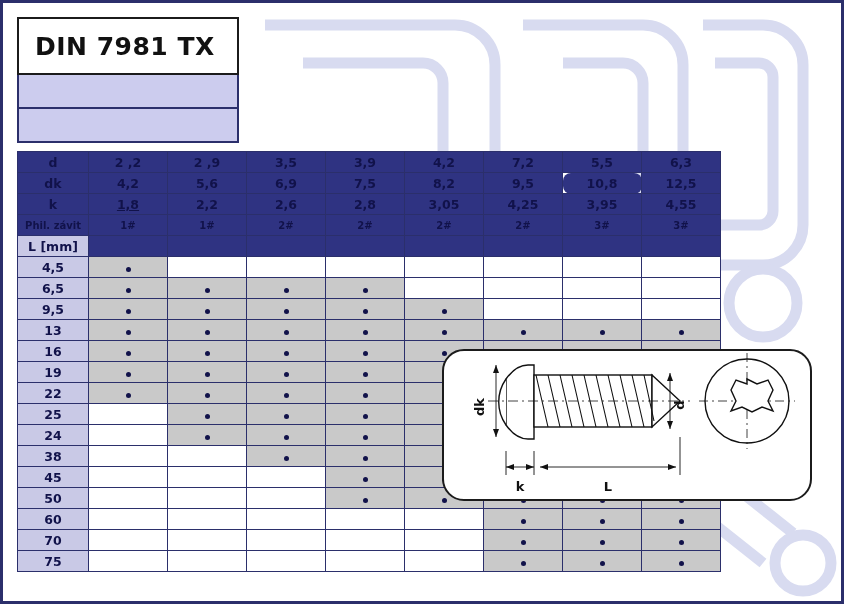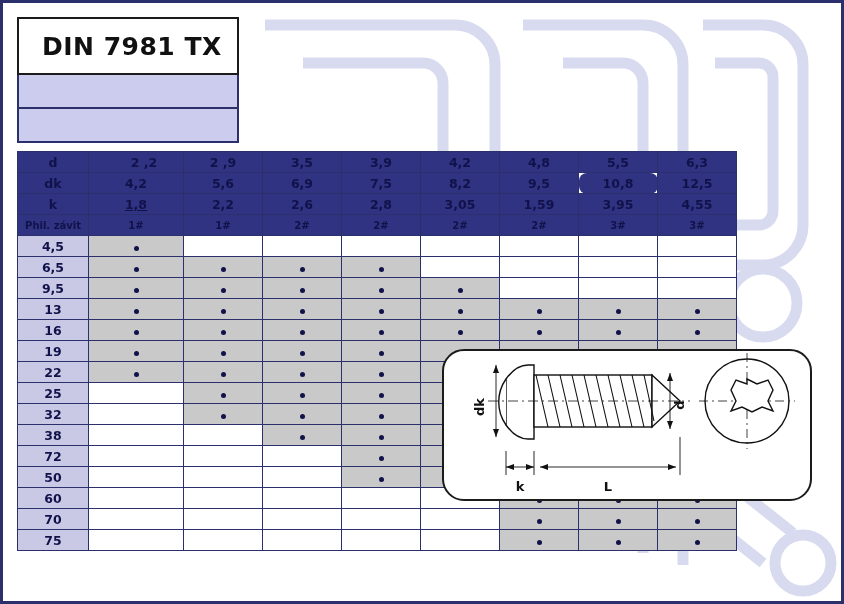--- a/index.html
+++ b/index.html
@@ -26,21 +26,21 @@
   
   .title-box{
     position:absolute;left:14px;top:14px;width:222px;height:58px;
     background:#ffffff;border:2px solid #1b1b1b;
     box-sizing:border-box;
     display:flex;align-items:center;
     z-index:2;
   }
   .title-box span{
     font-size:25px;font-weight:bold;color:#111;letter-spacing:.5px;
-    padding-left:23px;
+    padding-left:16px;
     font-family:"DejaVu Sans", sans-serif;
   }
   .sub-box{
     position:absolute;left:14px;top:72px;width:222px;height:34px;
     background:#ccccee;border:2px solid #2b2f6b;border-top:none;
     box-sizing:border-box;z-index:2;
   }
   .sub-box2{
     position:absolute;left:14px;top:106px;width:222px;height:34px;
     background:#ccccee;border:2px solid #2b2f6b;border-top:none;
@@ -128,26 +128,26 @@
   <div class="title-box">
     <span>DIN 7981 TX</span>
   </div>
   <div class="sub-box"></div>
   <div class="sub-box2"></div>
 
   <table class="main">
     <tbody id="tbody">
         <tr class="hdr">
           <td style="width: 70px;">d</td>
-          <td style="width: 78px; padding-left: 16px;">2 ,2</td>
+          <td style="width: 78px;">2 ,2</td>
           <td style="width: 78px;">2 ,9</td>
           <td style="width: 78px;">3,5</td>
           <td style="width: 78px;">3,9</td>
           <td style="width: 78px;">4,2</td>
-          <td style="width: 78px;">4,8</td>
+          <td style="width: 78px;">7,2</td>
           <td style="width: 78px;">5,5</td>
           <td style="width: 78px;">6,3</td>
         </tr>
         <tr class="hdr">
           <td style="width: 70px;">dk</td>
           <td style="width: 78px;">4,2</td>
           <td style="width: 78px;">5,6</td>
           <td style="width: 78px;">6,9</td>
           <td style="width: 78px;">7,5</td>
           <td style="width: 78px;">8,2</td>
@@ -155,35 +155,46 @@
           <td style="width: 78px; border-radius: 8px;">10,8</td>
           <td style="width: 78px;">12,5</td>
         </tr>
         <tr class="hdr">
           <td style="width: 70px;">k</td>
           <td style="width: 78px; text-decoration: underline;">1,8</td>
           <td style="width: 78px;">2,2</td>
           <td style="width: 78px;">2,6</td>
           <td style="width: 78px;">2,8</td>
           <td style="width: 78px;">3,05</td>
-          <td style="width: 78px;">1,59</td>
+          <td style="width: 78px;">4,25</td>
           <td style="width: 78px;">3,95</td>
           <td style="width: 78px;">4,55</td>
         </tr>
         <tr class="hdr">
           <td class="small" style="width: 70px;">Phil. závit</td>
           <td class="small" style="width: 78px;">1#</td>
           <td class="small" style="width: 78px;">1#</td>
           <td class="small" style="width: 78px;">2#</td>
           <td class="small" style="width: 78px;">2#</td>
           <td class="small" style="width: 78px;">2#</td>
           <td class="small" style="width: 78px;">2#</td>
           <td class="small" style="width: 78px;">3#</td>
           <td class="small" style="width: 78px;">3#</td>
         </tr>
+        <tr class="hdr">
+          <td style="width: 70px; background: rgb(201, 201, 230); color: rgb(17, 18, 74);">L [mm]</td>
+          <td style="width: 78px; background: rgb(47, 51, 130);"></td>
+          <td style="width: 78px; background: rgb(47, 51, 130);"></td>
+          <td style="width: 78px; background: rgb(47, 51, 130);"></td>
+          <td style="width: 78px; background: rgb(47, 51, 130);"></td>
+          <td style="width: 78px; background: rgb(47, 51, 130);"></td>
+          <td style="width: 78px; background: rgb(47, 51, 130);"></td>
+          <td style="width: 78px; background: rgb(47, 51, 130);"></td>
+          <td style="width: 78px; background: rgb(47, 51, 130);"></td>
+        </tr>
         <tr>
           <td class="lmm" style="width: 70px;">4,5</td>
           <td class="c-on" style="width: 78px;"><span class="dot"></span></td>
           <td class="c-off" style="width: 78px;"></td>
           <td class="c-off" style="width: 78px;"></td>
           <td class="c-off" style="width: 78px;"></td>
           <td class="c-off" style="width: 78px;"></td>
           <td class="c-off" style="width: 78px;"></td>
           <td class="c-off" style="width: 78px;"></td>
           <td class="c-off" style="width: 78px;"></td>
@@ -259,21 +270,21 @@
           <td class="c-off" style="width: 78px;"></td>
           <td class="c-on" style="width: 78px;"><span class="dot"></span></td>
           <td class="c-on" style="width: 78px;"><span class="dot"></span></td>
           <td class="c-on" style="width: 78px;"><span class="dot"></span></td>
           <td class="c-on" style="width: 78px;"><span class="dot"></span></td>
           <td class="c-on" style="width: 78px;"><span class="dot"></span></td>
           <td class="c-on" style="width: 78px;"><span class="dot"></span></td>
           <td class="c-on" style="width: 78px;"><span class="dot"></span></td>
         </tr>
         <tr>
-          <td class="lmm" style="width: 70px;">32</td>
+          <td class="lmm" style="width: 70px;">24</td>
           <td class="c-off" style="width: 78px;"></td>
           <td class="c-on" style="width: 78px;"><span class="dot"></span></td>
           <td class="c-on" style="width: 78px;"><span class="dot"></span></td>
           <td class="c-on" style="width: 78px;"><span class="dot"></span></td>
           <td class="c-on" style="width: 78px;"><span class="dot"></span></td>
           <td class="c-on" style="width: 78px;"><span class="dot"></span></td>
           <td class="c-on" style="width: 78px;"><span class="dot"></span></td>
           <td class="c-on" style="width: 78px;"><span class="dot"></span></td>
         </tr>
         <tr>
@@ -281,21 +292,21 @@
           <td class="c-off" style="width: 78px;"></td>
           <td class="c-off" style="width: 78px;"></td>
           <td class="c-on" style="width: 78px;"><span class="dot"></span></td>
           <td class="c-on" style="width: 78px;"><span class="dot"></span></td>
           <td class="c-on" style="width: 78px;"><span class="dot"></span></td>
           <td class="c-on" style="width: 78px;"><span class="dot"></span></td>
           <td class="c-on" style="width: 78px;"><span class="dot"></span></td>
           <td class="c-on" style="width: 78px;"><span class="dot"></span></td>
         </tr>
         <tr>
-          <td class="lmm" style="width: 70px;">72</td>
+          <td class="lmm" style="width: 70px;">45</td>
           <td class="c-off" style="width: 78px;"></td>
           <td class="c-off" style="width: 78px;"></td>
           <td class="c-off" style="width: 78px;"></td>
           <td class="c-on" style="width: 78px;"><span class="dot"></span></td>
           <td class="c-on" style="width: 78px;"><span class="dot"></span></td>
           <td class="c-on" style="width: 78px;"><span class="dot"></span></td>
           <td class="c-on" style="width: 78px;"><span class="dot"></span></td>
           <td class="c-on" style="width: 78px;"><span class="dot"></span></td>
         </tr>
         <tr>

